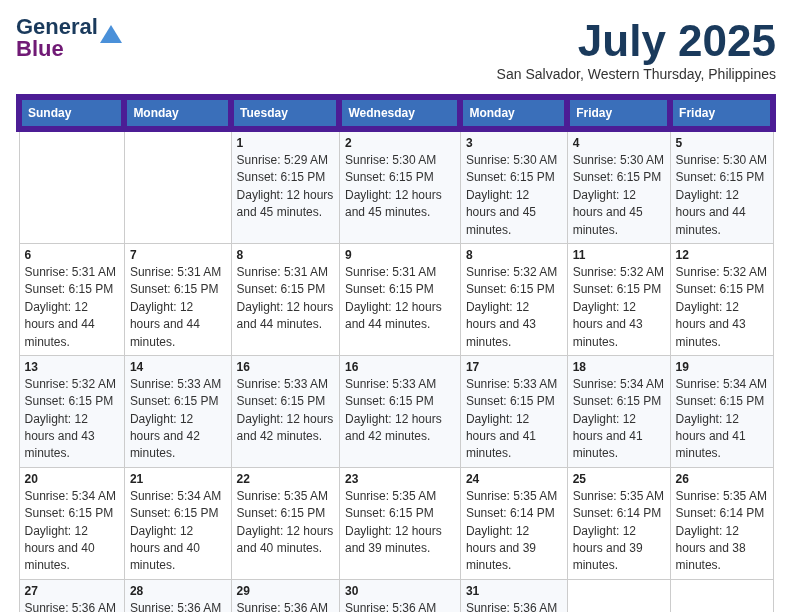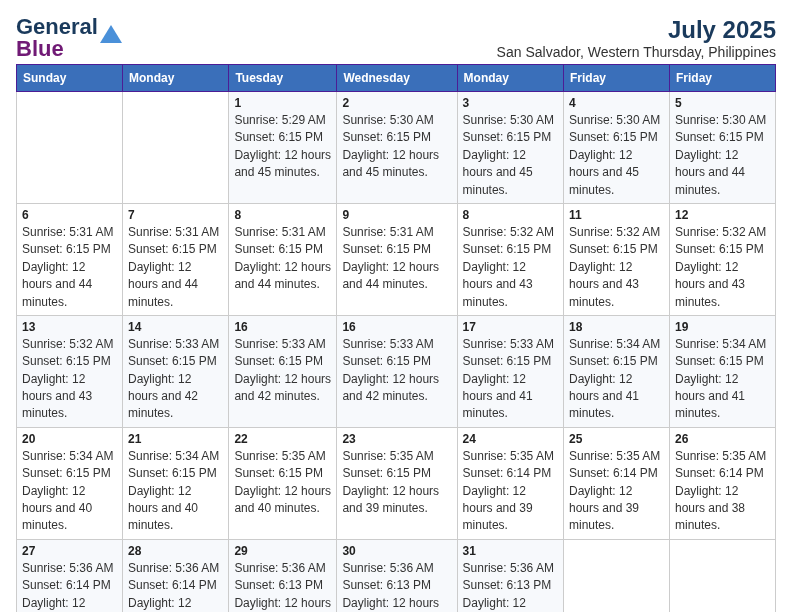--- a/index.html
+++ b/index.html
@@ -7,50 +7,50 @@
       font-family: Arial, sans-serif;
       background: #fff;
       width: 792px;
       min-height: 612px;
       padding: 16px;
     }
     .header {
       display: flex;
       justify-content: space-between;
       align-items: flex-start;
-      margin-bottom: 4px;
+      margin-bottom: 12px;
     }
     .logo {
       display: flex;
       flex-direction: column;
       align-items: flex-start;
     }
     .logo-text {
       font-size: 22px;
       font-weight: bold;
       color: #1a3a5c;
       line-height: 1;
     }
     .logo-text span { color: #701a75; }
     .title-block { text-align: right; }
-    .title-block h1 { font-size: 24px; color: #1a3a5c; font-weight: bold; }
+    .title-block h1 { font-size: 44px; color: #1a3a5c; font-weight: bold; }
     .title-block h2 { font-size: 14px; color: #333; font-weight: normal; }
     table {
       width: 100%;
       border-collapse: collapse;
       font-size: 11px;
     }
     thead tr th {
       background: #3a6fba;
       color: #fff;
       text-align: left;
       padding: 6px 6px;
       font-size: 12px;
       font-weight: bold;
-      border: 1px solid #4c1d95;
+      border: 6px solid #4c1d95;
     }
     tbody tr td {
       border: 1px solid #ccc;
       vertical-align: top;
       padding: 4px 5px;
       height: 88px;
       background: #fff;
     }
     tbody tr:nth-child(odd) td { background: #f7f9fc; }
     .day-num {

